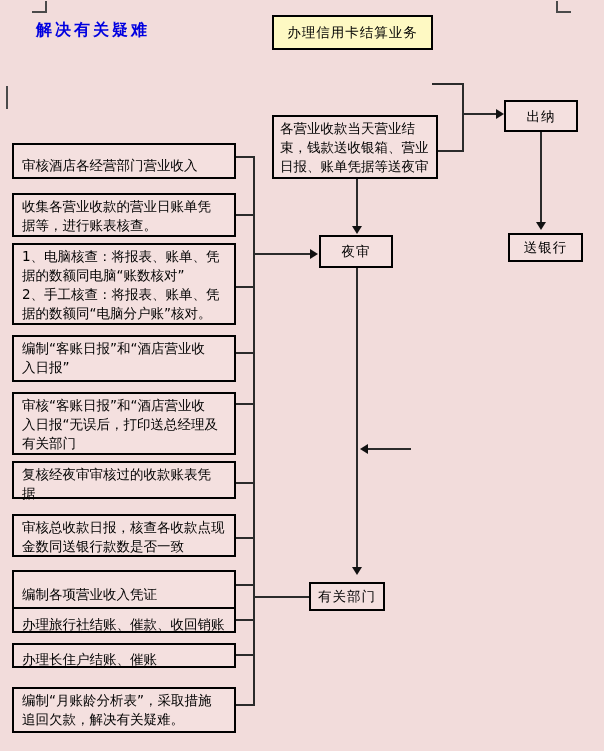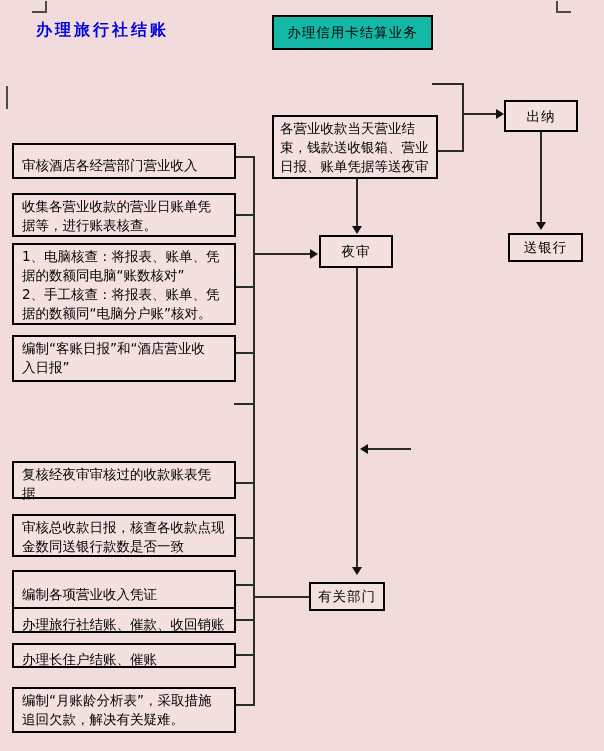--- a/index.html
+++ b/index.html
@@ -17,21 +17,21 @@
     color:#0000e0;
   }
   .fbox{
     position:absolute;box-sizing:border-box;
     border:2px solid #000;
     background:#f4e0df;
     font-size:13.5px;line-height:19px;
     white-space:pre-wrap;
     padding:2px 4px 0 8px;
   }
-  .white{background:#14b8a6;}
+  .white{background:#fef9c3;}
   .vcenter{display:flex;align-items:center;padding-top:8px;}
   .center{display:flex;align-items:center;justify-content:center;
     text-align:center;padding:0;letter-spacing:1px;}
   .ln{position:absolute;display:block;background:#2b2b2b;}
   .tri{position:absolute;display:block;width:0;height:0;}
   .tri-down{border-left:5px solid transparent;border-right:5px solid transparent;border-top:8px solid #111;}
   .tri-right{border-top:5px solid transparent;border-bottom:5px solid transparent;border-left:8px solid #111;}
   .tri-left{border-top:5px solid transparent;border-bottom:5px solid transparent;border-right:8px solid #111;}
   .mark{position:absolute;display:block;background:#4a4a4a;}
 </style>
@@ -39,21 +39,21 @@
 <body>
 
 <div class="page">
 
   <span class="mark" style="left:45px;top:1px;width:2px;height:12px;"></span>
   <span class="mark" style="left:32px;top:11px;width:15px;height:2px;"></span>
   <span class="mark" style="left:556px;top:1px;width:2px;height:12px;"></span>
   <span class="mark" style="left:556px;top:11px;width:15px;height:2px;"></span>
   <span class="mark" style="left:6px;top:86px;width:2px;height:23px;"></span>
 
-  <div class="title">办理旅行社结账</div>
+  <div class="title">解决有关疑难</div>
 
   <i class="ln" style="left:253px;top:156px;width:2px;height:550px;"></i>
   <i class="ln" style="left:231px;top:156px;width:24px;height:2px;"></i>
   <i class="ln" style="left:234px;top:214px;width:21px;height:2px;"></i>
   <i class="ln" style="left:234px;top:286px;width:21px;height:2px;"></i>
   <i class="ln" style="left:234px;top:352px;width:21px;height:2px;"></i>
   <i class="ln" style="left:234px;top:403px;width:21px;height:2px;"></i>
   <i class="ln" style="left:234px;top:482px;width:21px;height:2px;"></i>
   <i class="ln" style="left:234px;top:537px;width:21px;height:2px;"></i>
   <i class="ln" style="left:234px;top:584px;width:21px;height:2px;"></i>
@@ -106,20 +106,23 @@
 据等，进行账表核查。</div>
 
   <div class="fbox" style="left:12px;top:243px;width:224px;height:82px;">1、电脑核查：将报表、账单、凭
 据的数额同电脑“账数核对”
 2、手工核查：将报表、账单、凭
 据的数额同“电脑分户账”核对。</div>
 
   <div class="fbox" style="left:12px;top:335px;width:224px;height:47px;">编制“客账日报”和“酒店营业收
 入日报”</div>
 
+  <div class="fbox" style="left:12px;top:392px;width:224px;height:63px;">审核“客账日报”和“酒店营业收
+入日报“无误后，打印送总经理及
+有关部门</div>
 
   <div class="fbox" style="left:12px;top:461px;width:224px;height:38px;">复核经夜审审核过的收款账表凭
 据</div>
 
   <div class="fbox" style="left:12px;top:514px;width:224px;height:43px;">审核总收款日报，核查各收款点现
 金数同送银行款数是否一致</div>
 
   <div class="fbox vcenter" style="left:12px;top:570px;width:224px;height:40px;">编制各项营业收入凭证</div>
 
   <div class="fbox vcenter" style="left:12px;top:607px;width:224px;height:26px;">办理旅行社结账、催款、收回销账</div>

